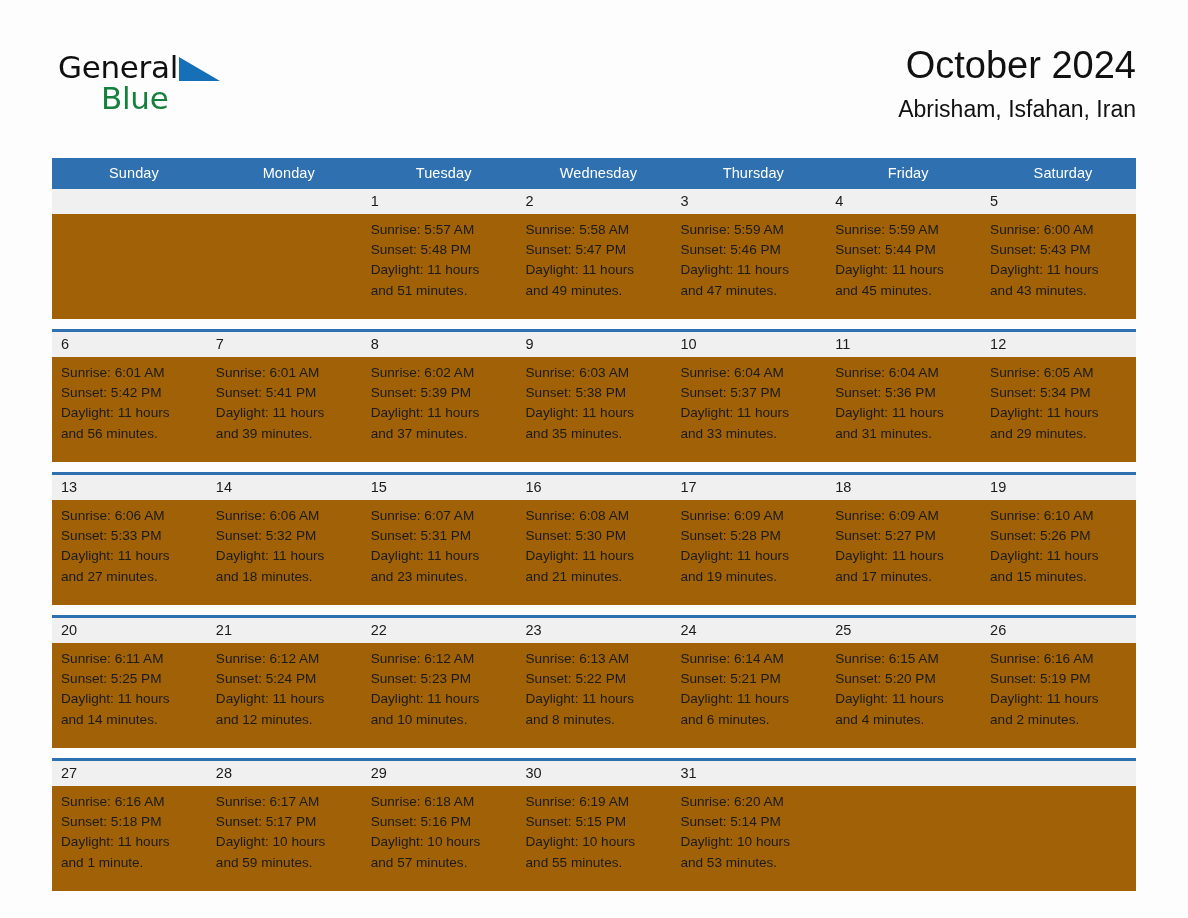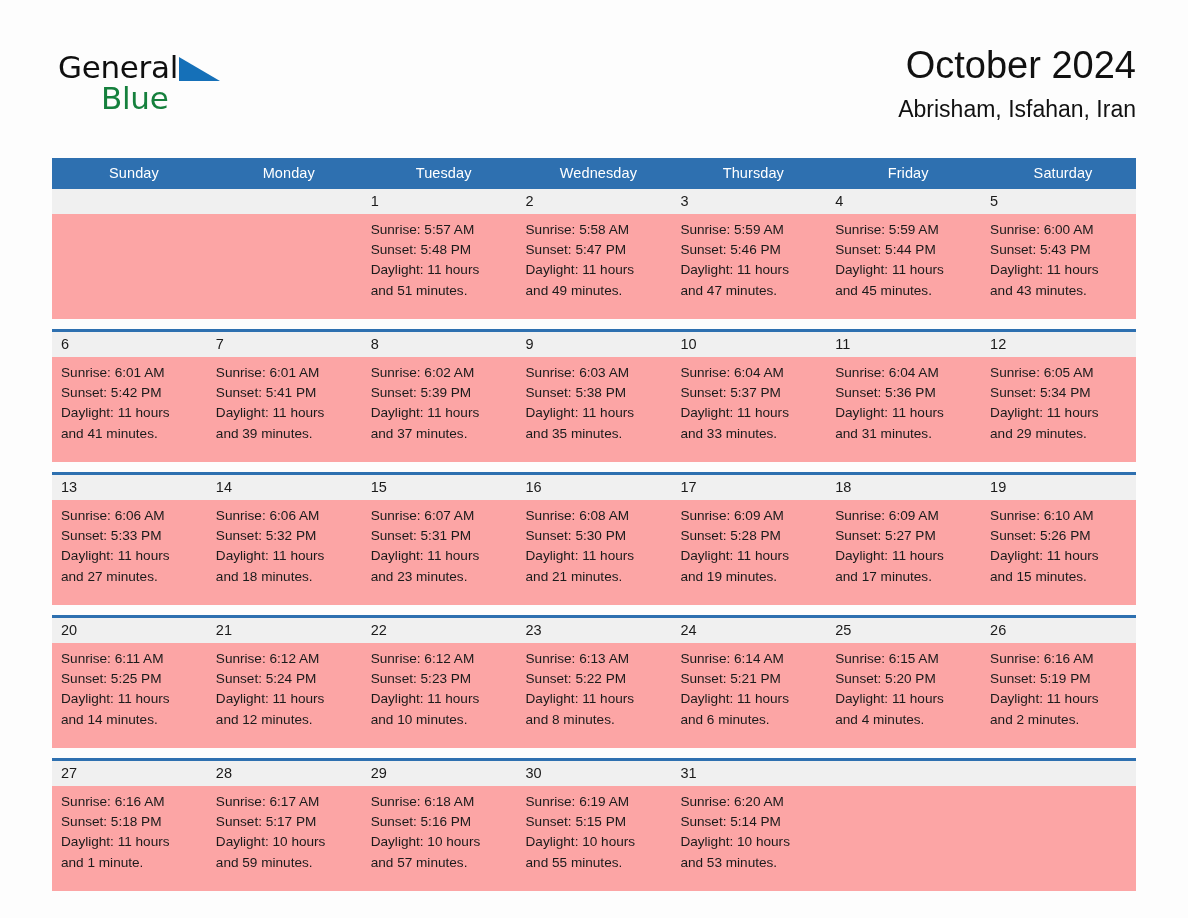--- a/index.html
+++ b/index.html
@@ -134,21 +134,21 @@
     height: 25px;
     padding: 3px 0 2px 9px;
     font-size: 14.5px;
     color: #1b1b1b;
     vertical-align: top;
     line-height: 1.3;
   }
   .daynum-row td.empty { background: #f0f0f0; }
 
   .daybody-row td {
-    background: #fca5a5;
+    background: #a16207;
     height: 105px;
     padding: 6px 10px 6px 9px;
     vertical-align: top;
     font-size: 13.6px;
     line-height: 20.2px;
     color: #1b1b1b;
   }
   .daybody-row td .ln { display: block; white-space: nowrap; }
 </style>
 </head>
@@ -254,21 +254,21 @@
           <td>9</td>
           <td>10</td>
           <td>11</td>
           <td>12</td>
         </tr>
         <tr class="daybody-row">
           <td>
             <span class="ln">Sunrise: 6:01 AM</span>
             <span class="ln">Sunset: 5:42 PM</span>
             <span class="ln">Daylight: 11 hours</span>
-            <span class="ln">and 41 minutes.</span>
+            <span class="ln">and 56 minutes.</span>
           </td>
           <td>
             <span class="ln">Sunrise: 6:01 AM</span>
             <span class="ln">Sunset: 5:41 PM</span>
             <span class="ln">Daylight: 11 hours</span>
             <span class="ln">and 39 minutes.</span>
           </td>
           <td>
             <span class="ln">Sunrise: 6:02 AM</span>
             <span class="ln">Sunset: 5:39 PM</span>

